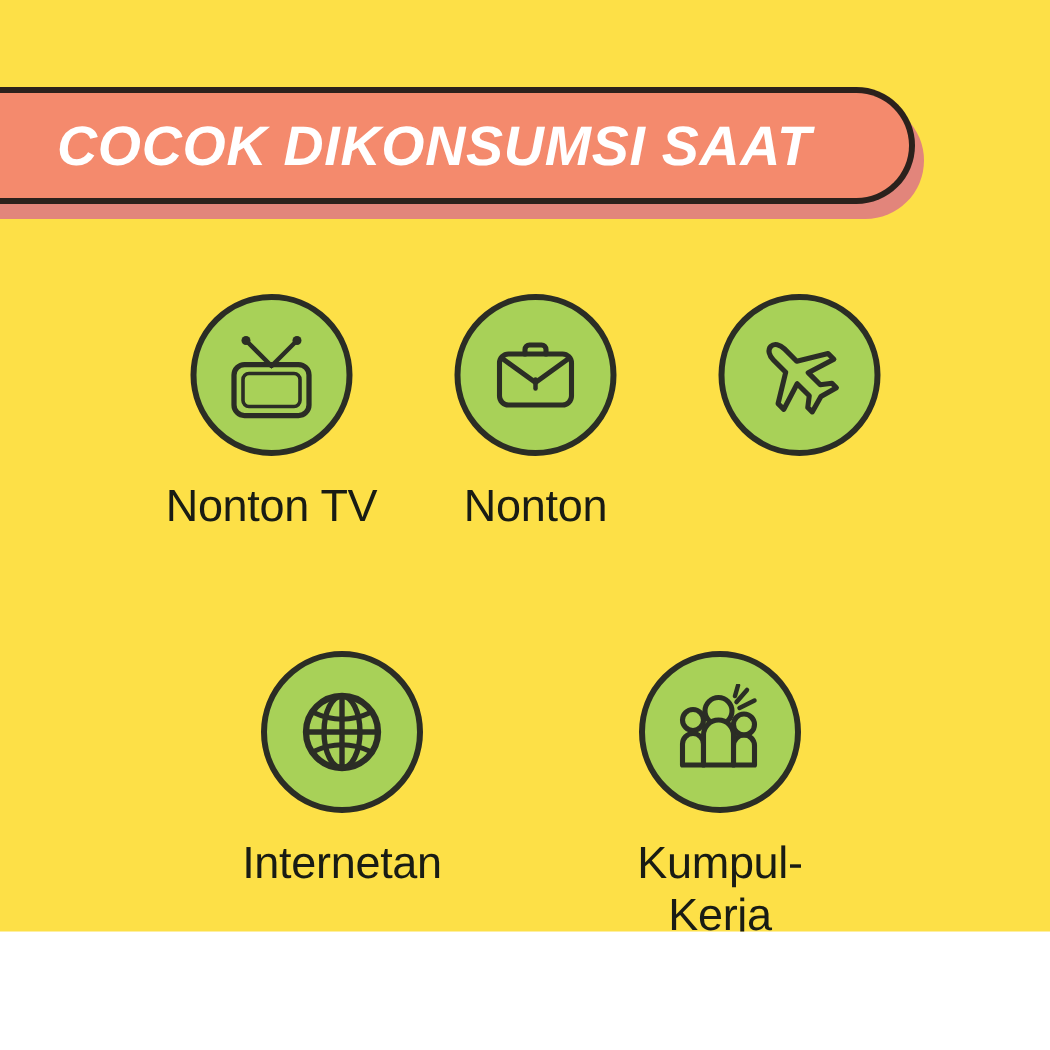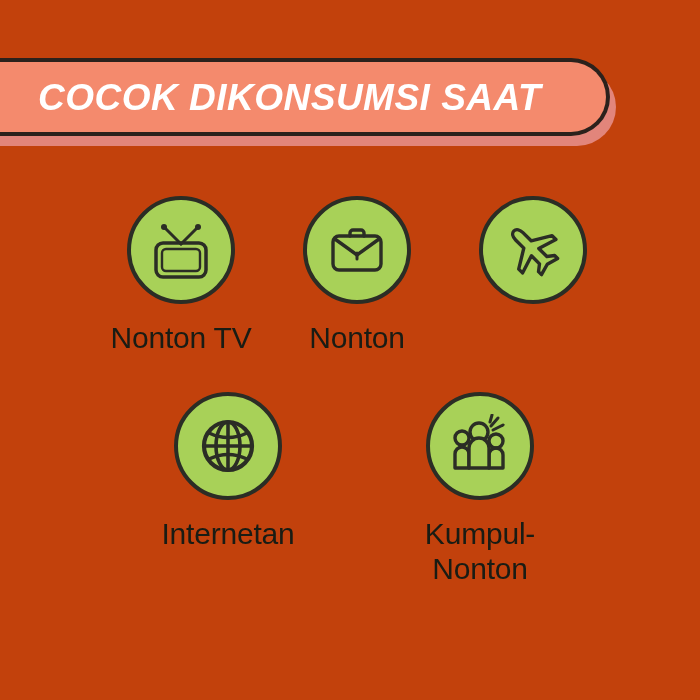--- a/index.html
+++ b/index.html
@@ -9,22 +9,22 @@
   body {
     width: 700px;
     height: 700px;
     overflow: hidden;
     font-family: "Liberation Sans", sans-serif;
   }
 
   #infographic {
     position: relative;
     width: 700px;
-    height: 700px;
-    background: #c2410c;
+    height: 621px;
+    background: #fde047;
     overflow: hidden;
   }
 
   
   .banner-wrap {
     position: absolute;
     left: -40px;
     top: 58px;
     width: 650px;
     height: 82px;
@@ -71,21 +71,21 @@
     display: flex;
     width: 700px;
     justify-content: center;
     box-sizing: border-box;
   }
   .row-1 {
     top: 196px;
     padding-left: 14px;
   }
   .row-2 {
-    top: 392px;
+    top: 434px;
     padding-left: 8px;
     gap: 76px;
   }
 
   .item {
     display: flex;
     flex-direction: column;
     align-items: center;
     width: 176px;
   }
@@ -231,18 +231,18 @@
             <circle cx="31" cy="18" r="9" stroke="#2b2d25" stroke-width="3.4" fill="#a8d158"></circle>
             <path d="M21 54 v-20 a10 10 0 0 1 20 0 v20 z" stroke="#2b2d25" stroke-width="3.4" fill="#a8d158" stroke-linejoin="round"></path>
 
             <line x1="43" y1="12" x2="50" y2="4" stroke="#2b2d25" stroke-width="3" stroke-linecap="round"></line>
             <line x1="45" y1="16" x2="55" y2="11" stroke="#2b2d25" stroke-width="3" stroke-linecap="round"></line>
             <line x1="42" y1="8" x2="44" y2="1" stroke="#2b2d25" stroke-width="3" stroke-linecap="round"></line>
           </svg>
         </span>
       </div>
       <div class="label">Kumpul-
-Nonton</div>
+Kerja</div>
     </div>
 
   </div>
 
 </div>
 
 </body></html>

